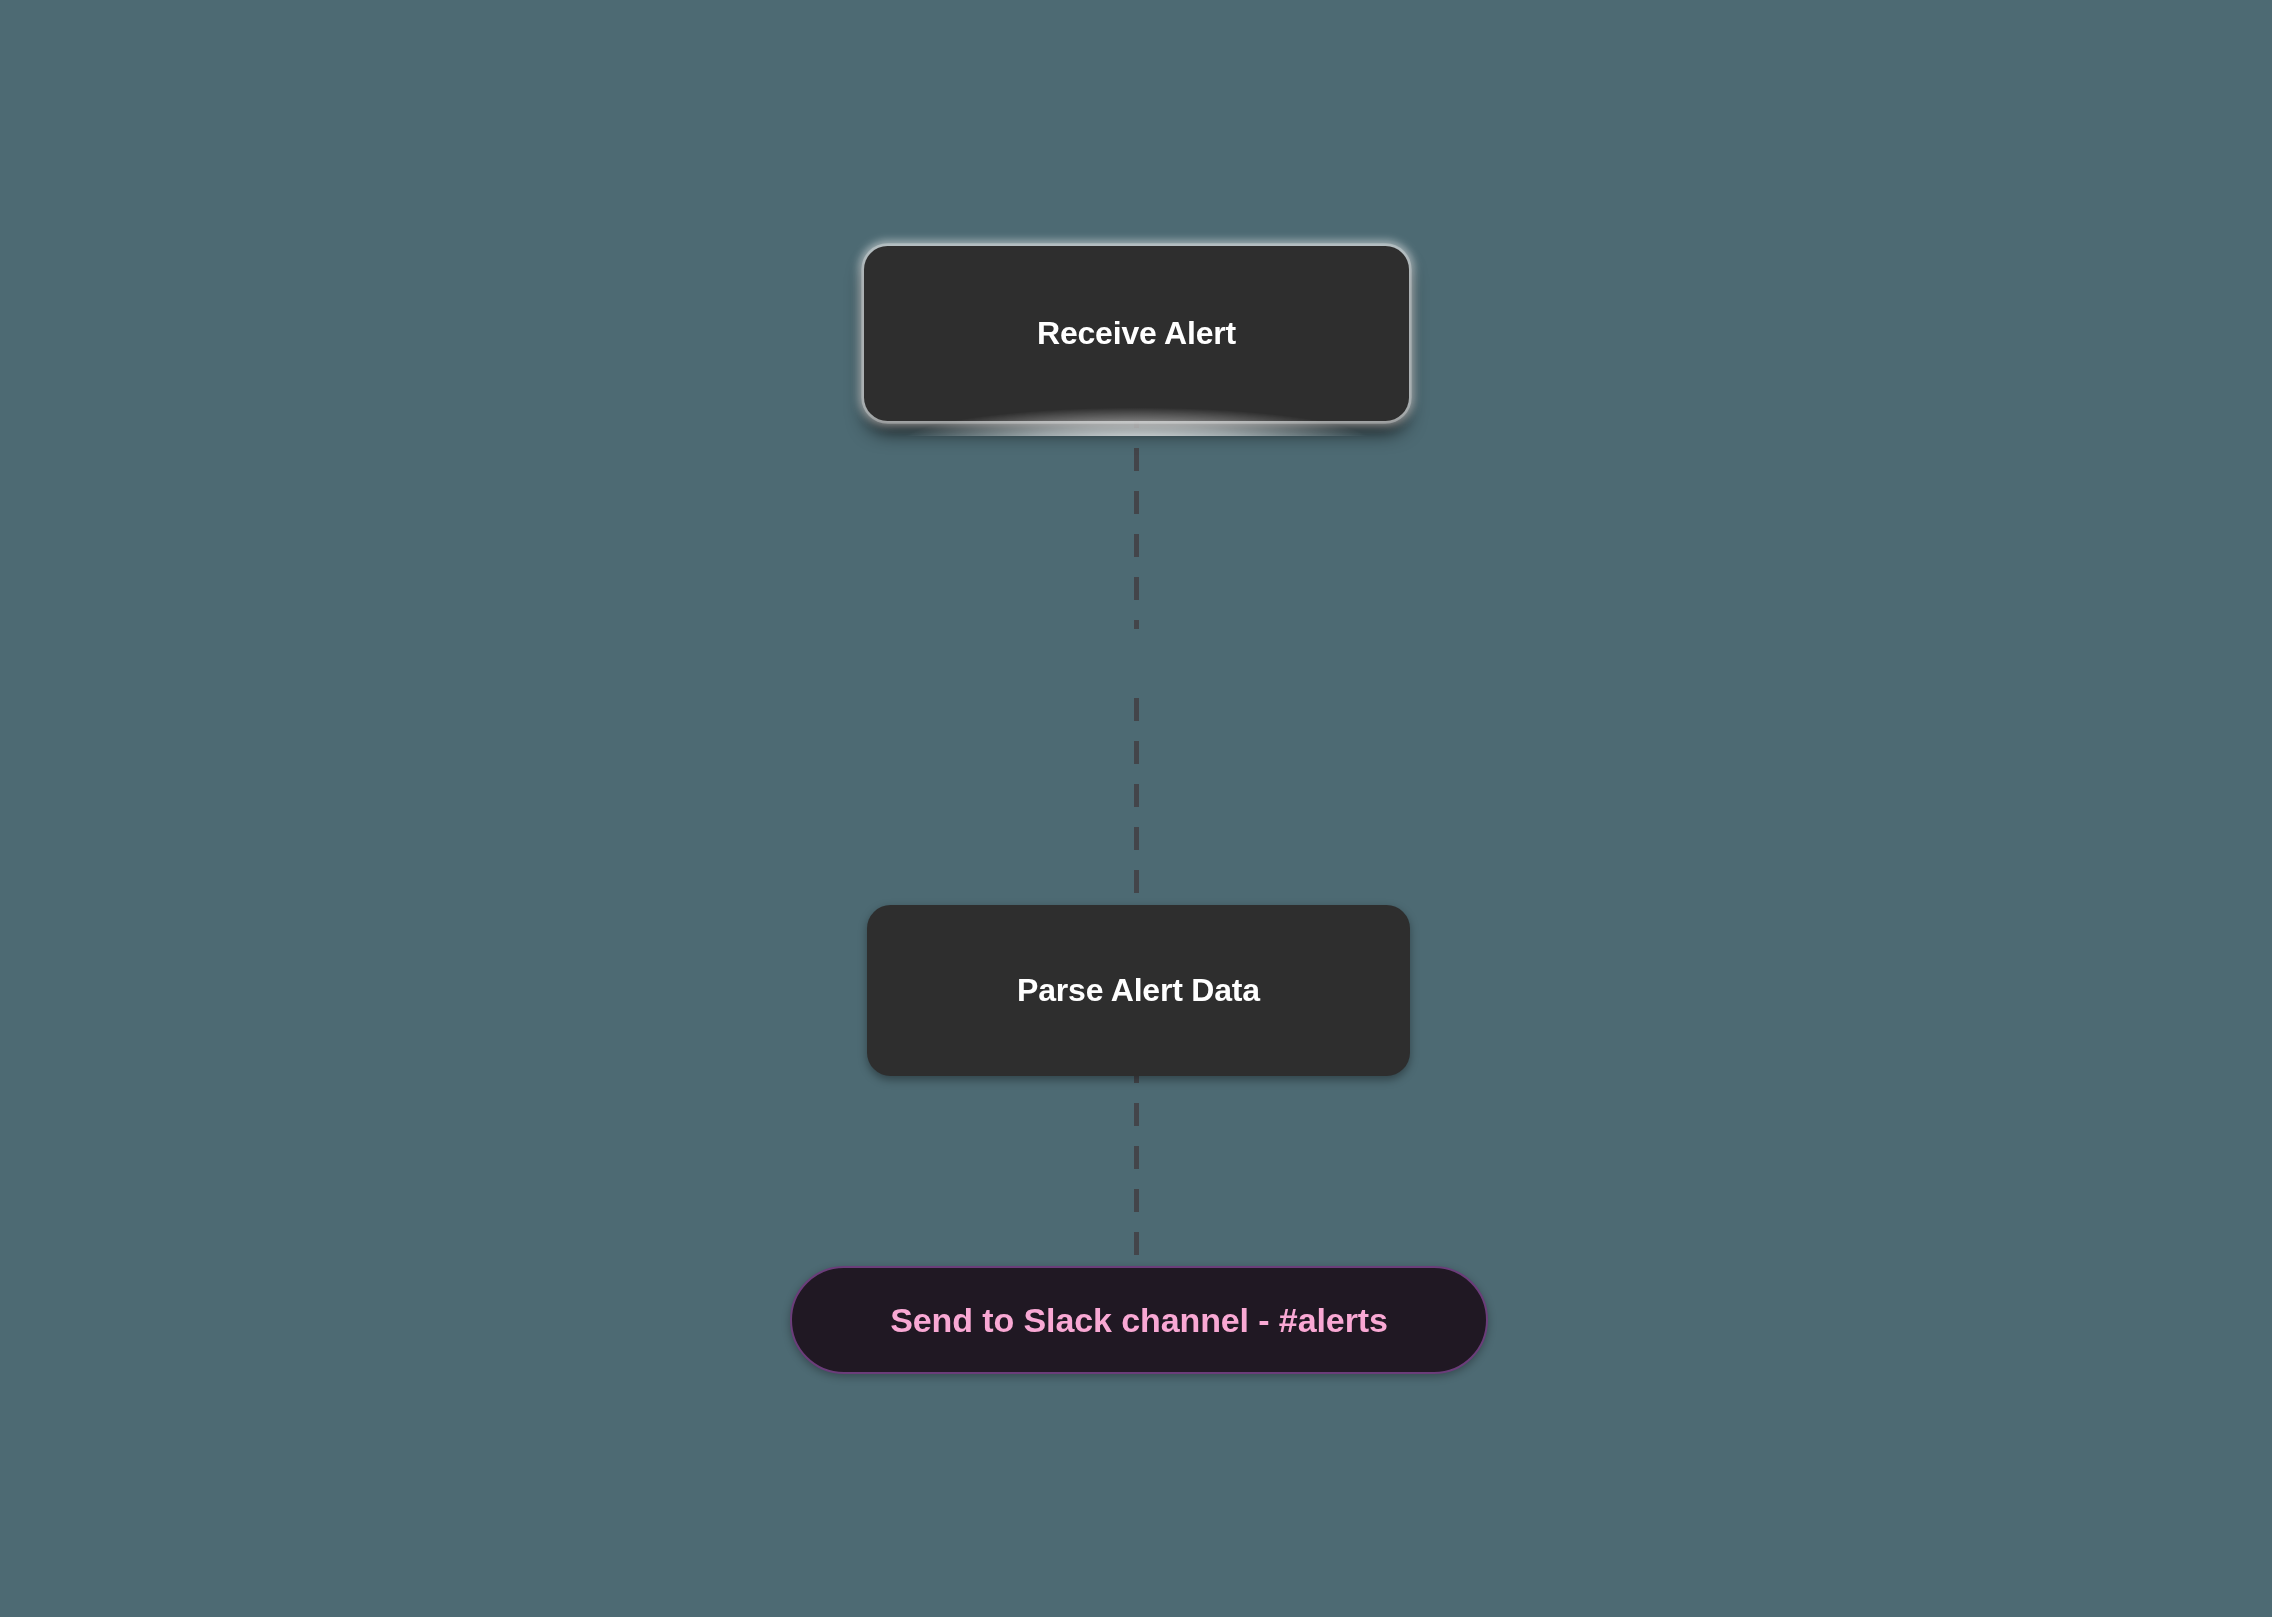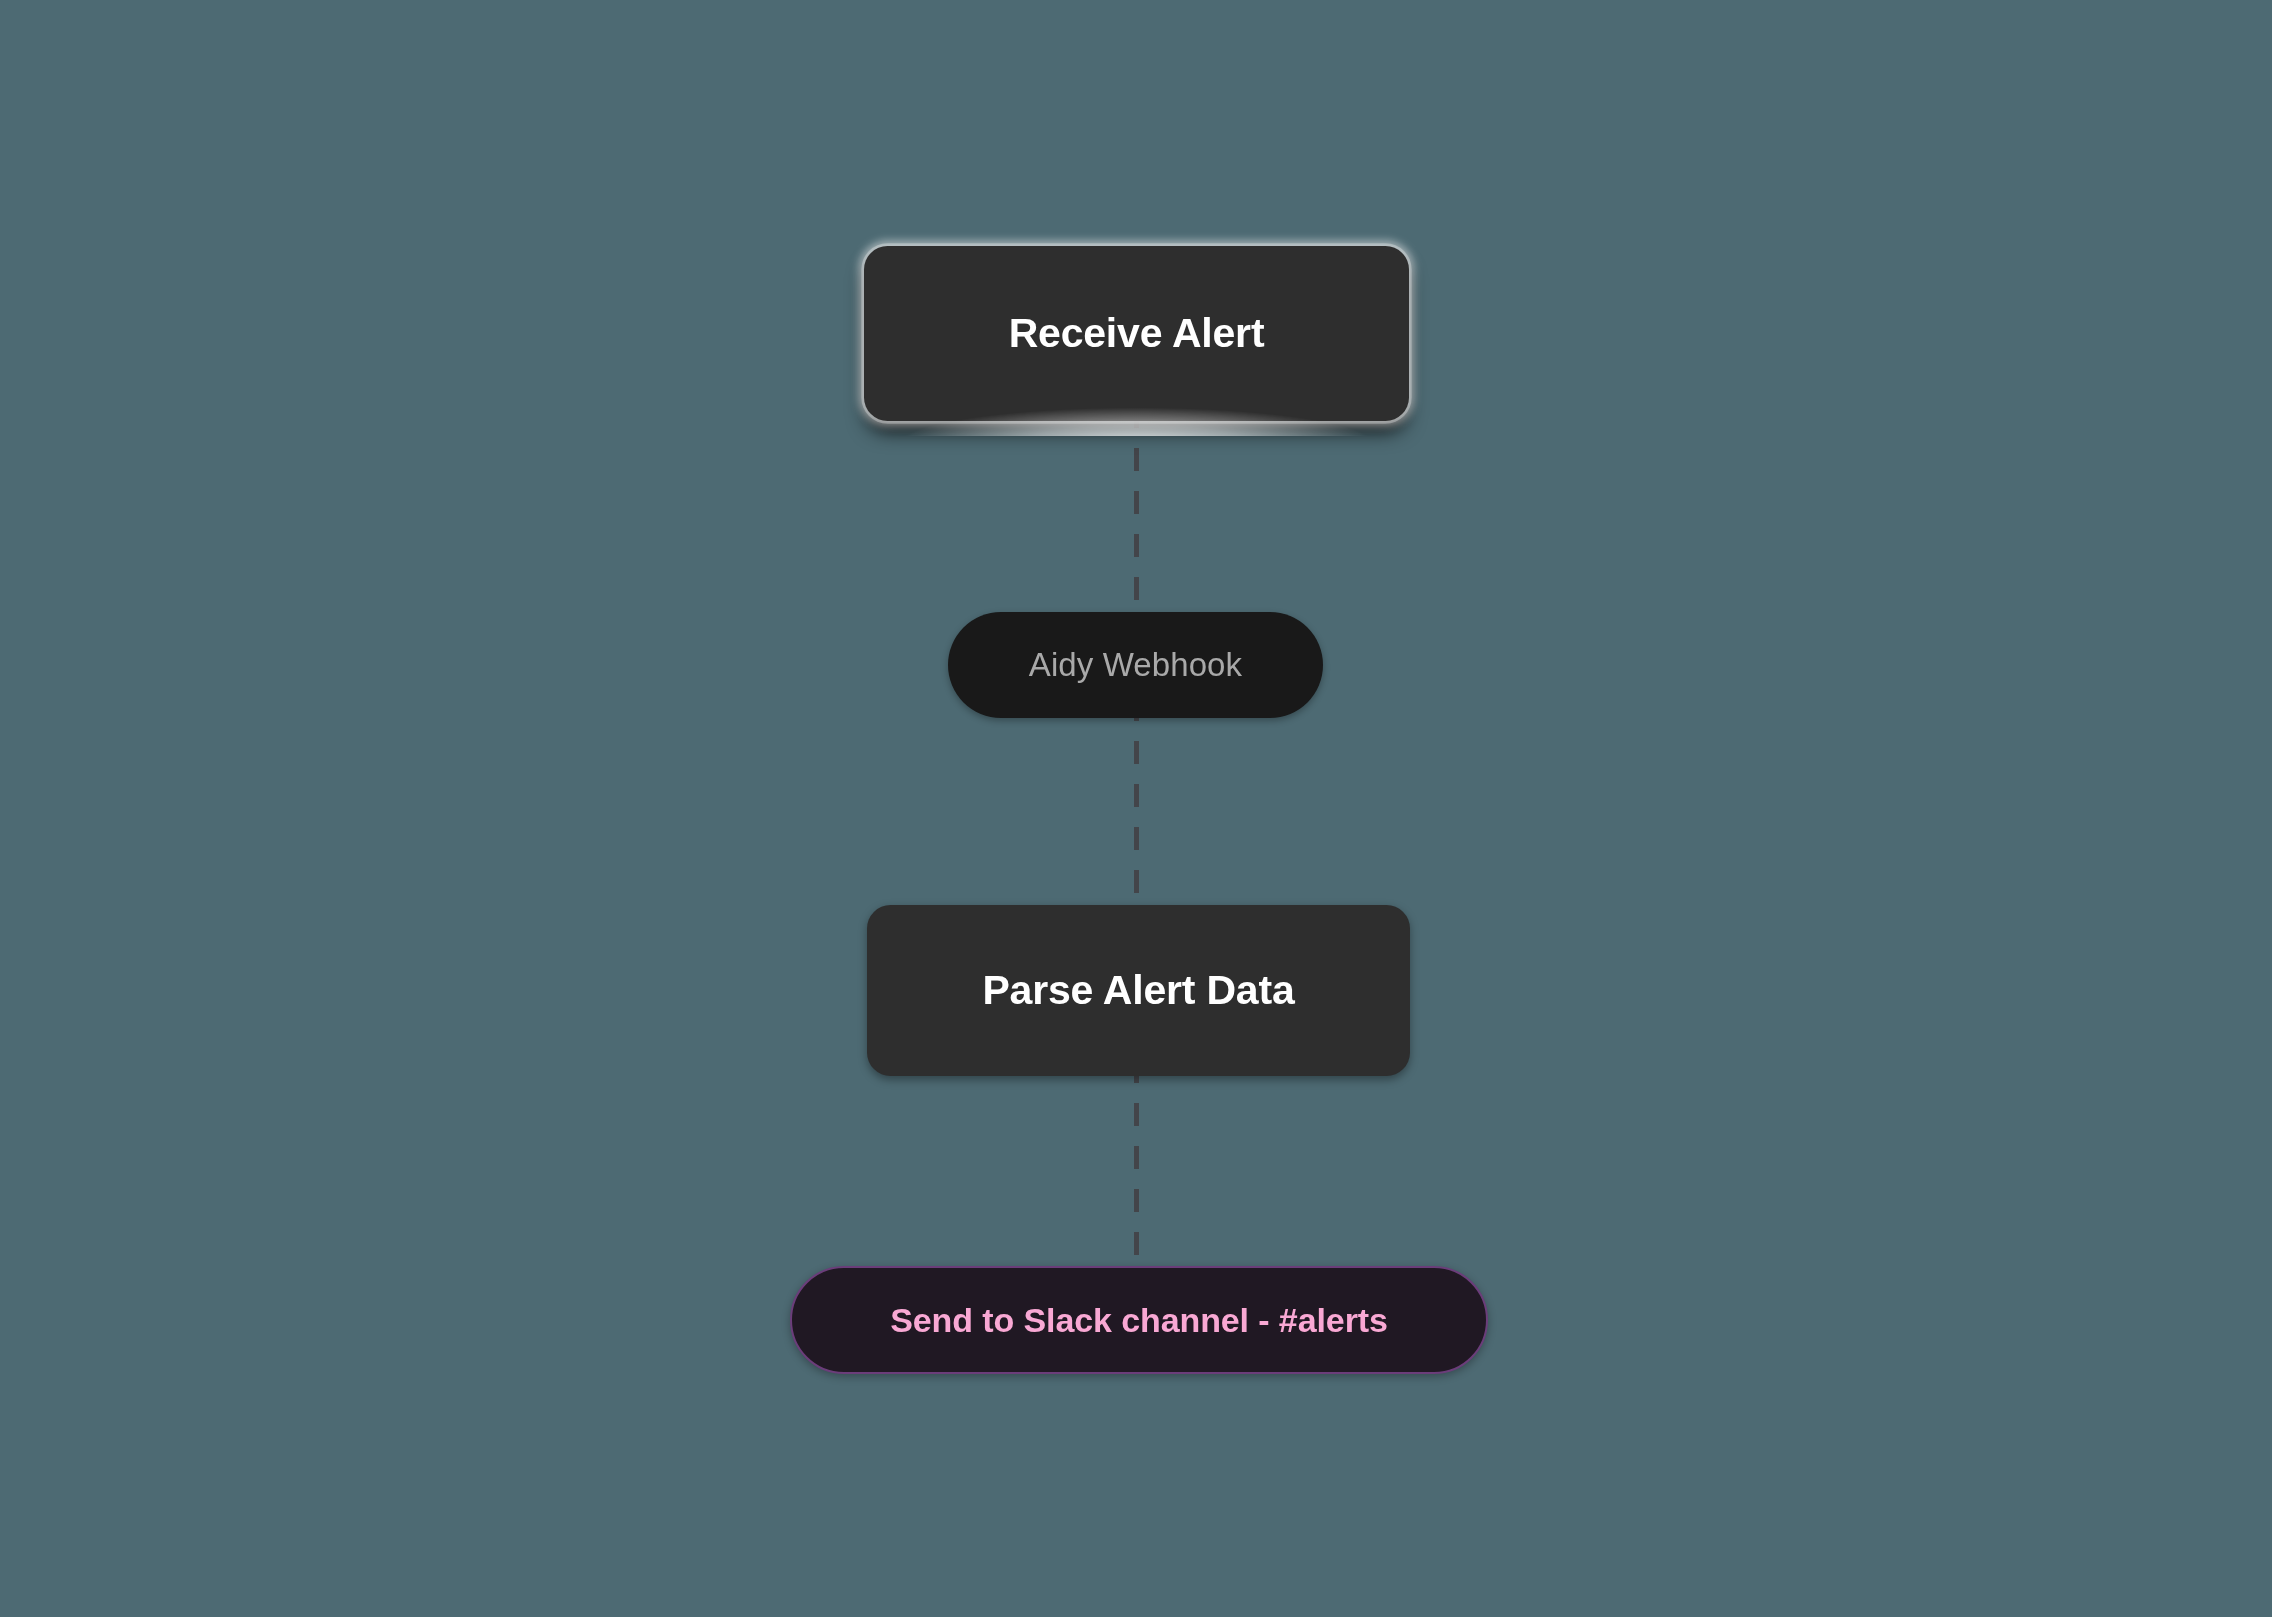--- a/index.html
+++ b/index.html
@@ -50,21 +50,21 @@
     justify-content: center;
     text-align: center;
     white-space: nowrap;
   }
 
   
   .node-step {
     background: #2e2e2e;
     border-radius: 23.5px;
     color: #ffffff;
-    font-size: 41px;
+    font-size: 32px;
     font-weight: 700;
     letter-spacing: -0.2px;
     box-shadow: 0 3.6px 9px rgba(0,0,0,0.35);
   }
 
   
   .node-step.is-selected {
     box-shadow:
       0 0 0 2.7px rgba(255,255,255,0.28),
       0 0 9px 4.5px rgba(255,255,255,0.55),
@@ -126,23 +126,20 @@
   <div class="connector seg-a"></div>
 
   <div class="connector seg-b"></div>
 
   <div class="connector seg-c"></div>
 
   <div id="node-receive-alert" class="node node-step is-selected">
     <span class="node-label">Receive Alert</span>
   </div>
 
-  <div id="node-aidy-webhook" class="node node-pill">
-    <span class="node-label">Aidy Webhook</span>
-  </div>
 
   <div id="node-parse-alert" class="node node-step">
     <span class="node-label">Parse Alert Data</span>
   </div>
 
   <div id="node-send-slack" class="node node-action">
     <span class="node-label">Send to Slack channel - #alerts</span>
   </div>
 
 </div>

